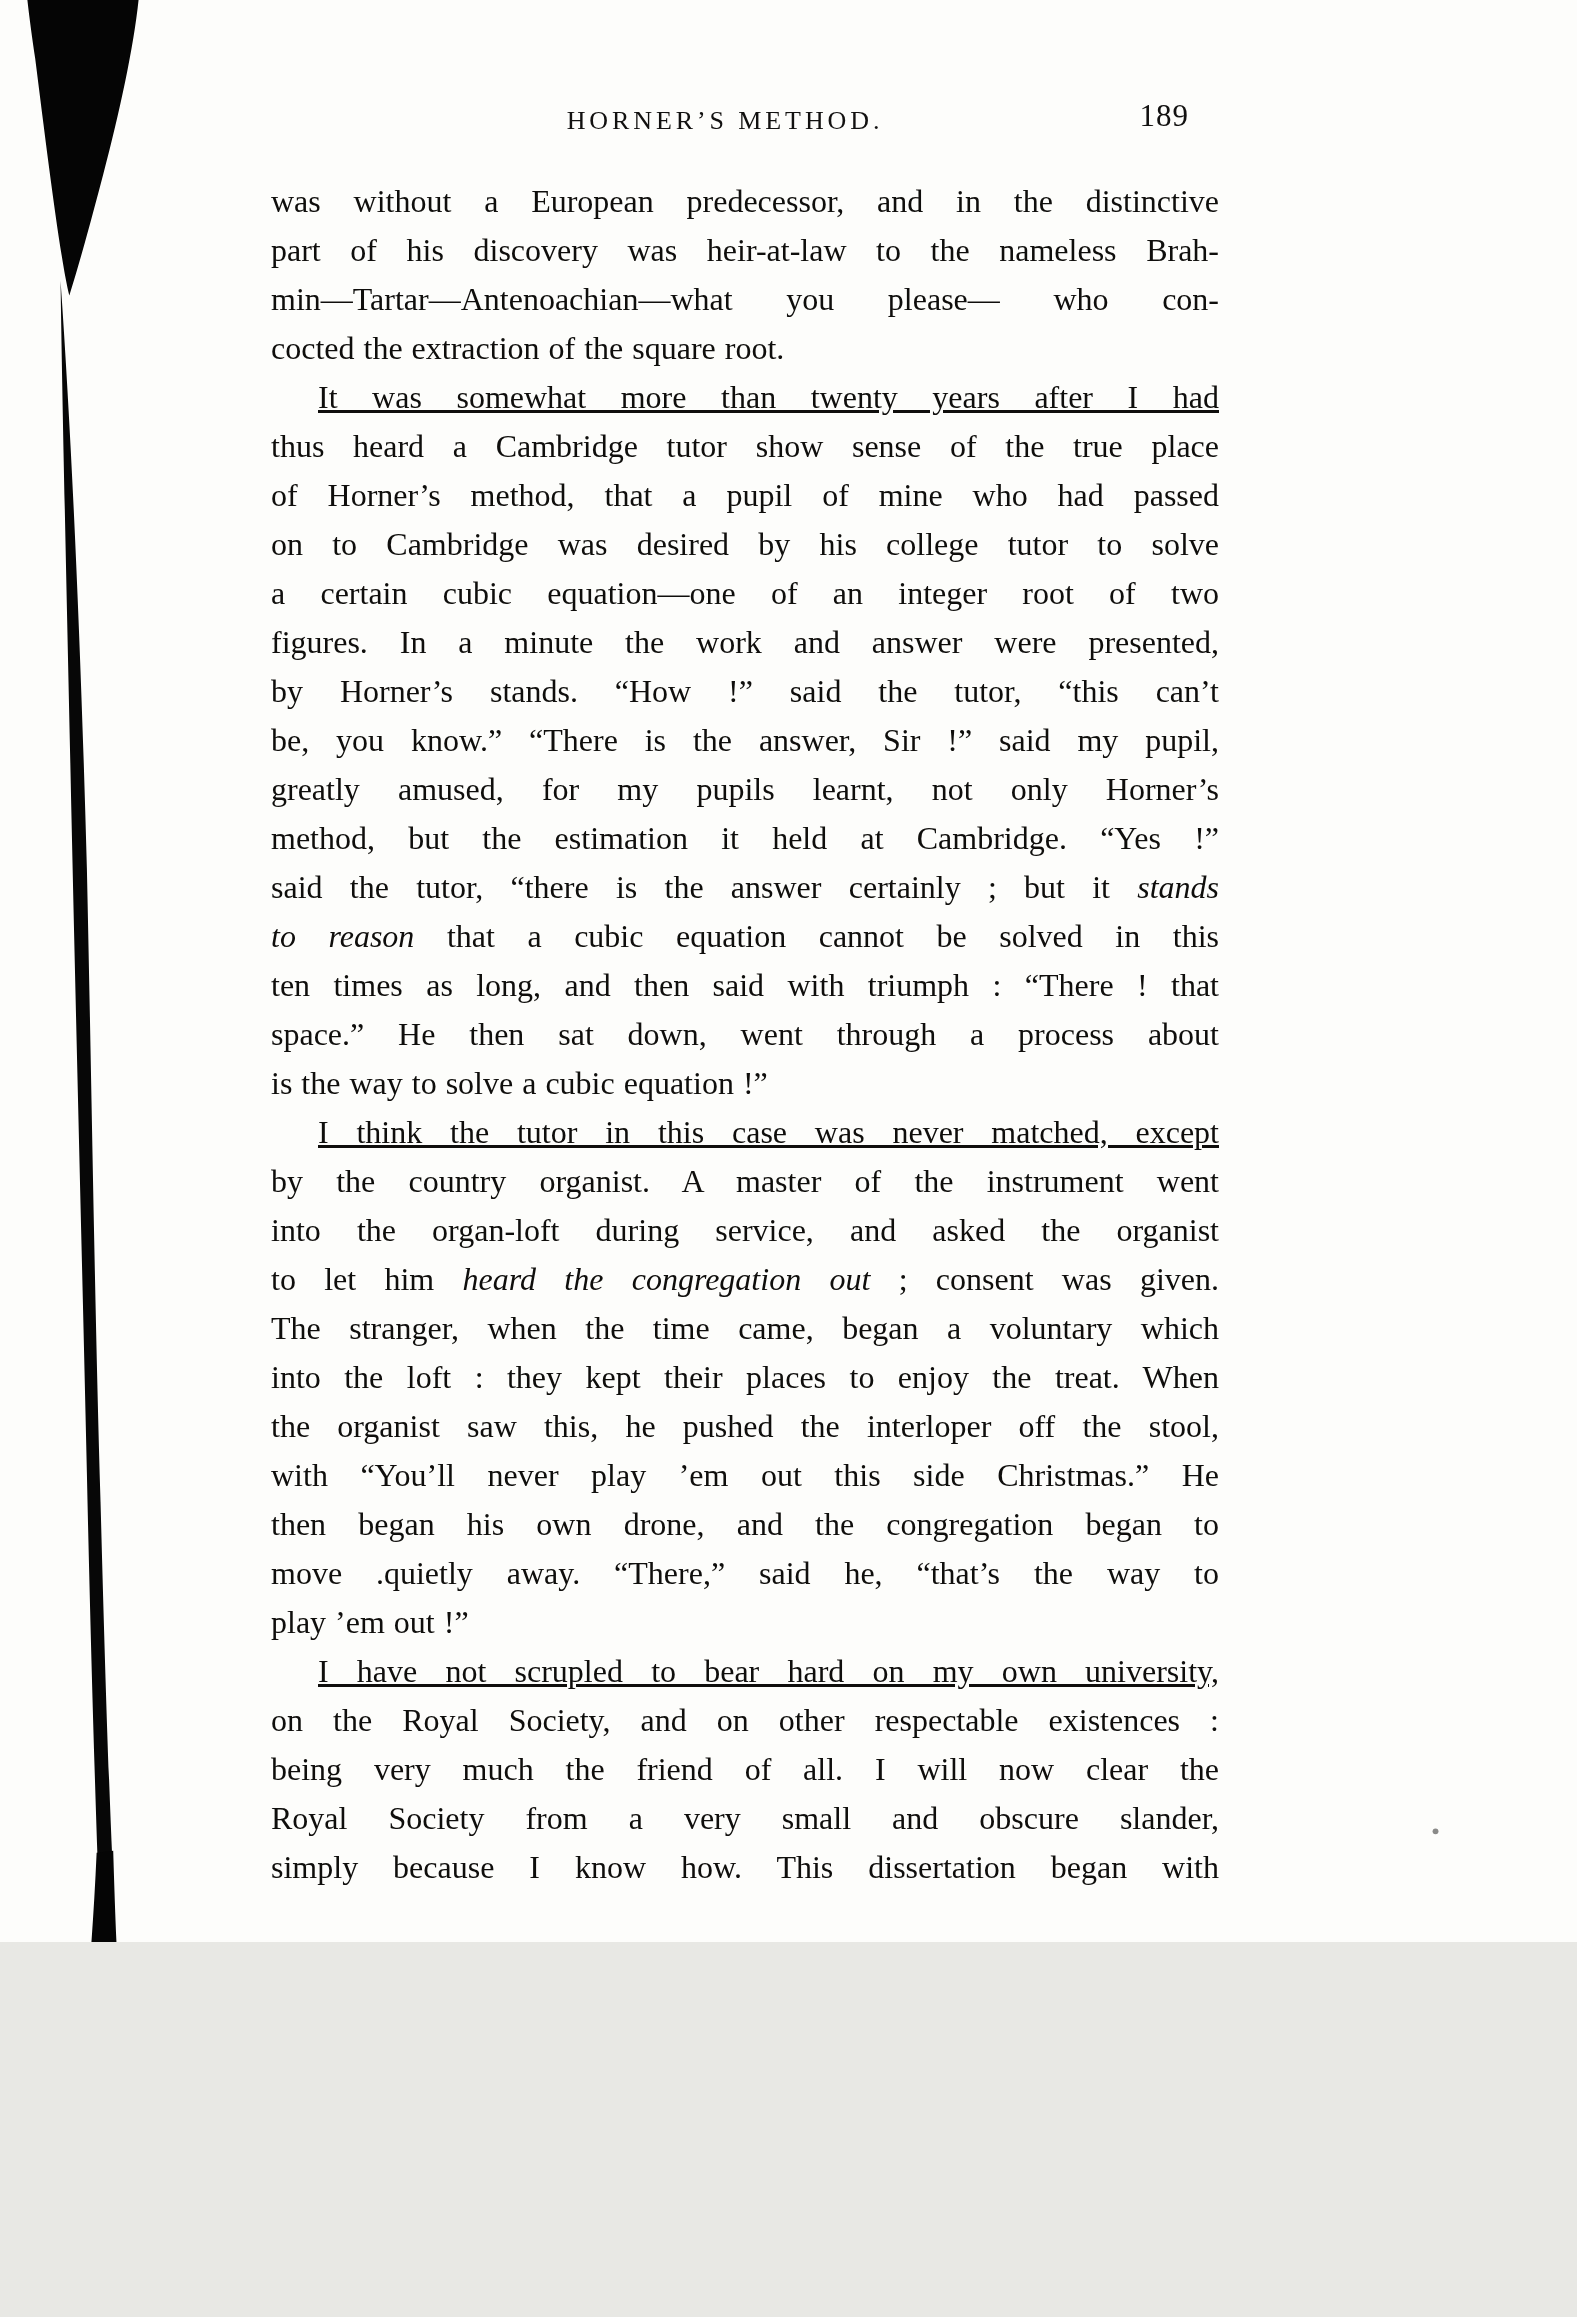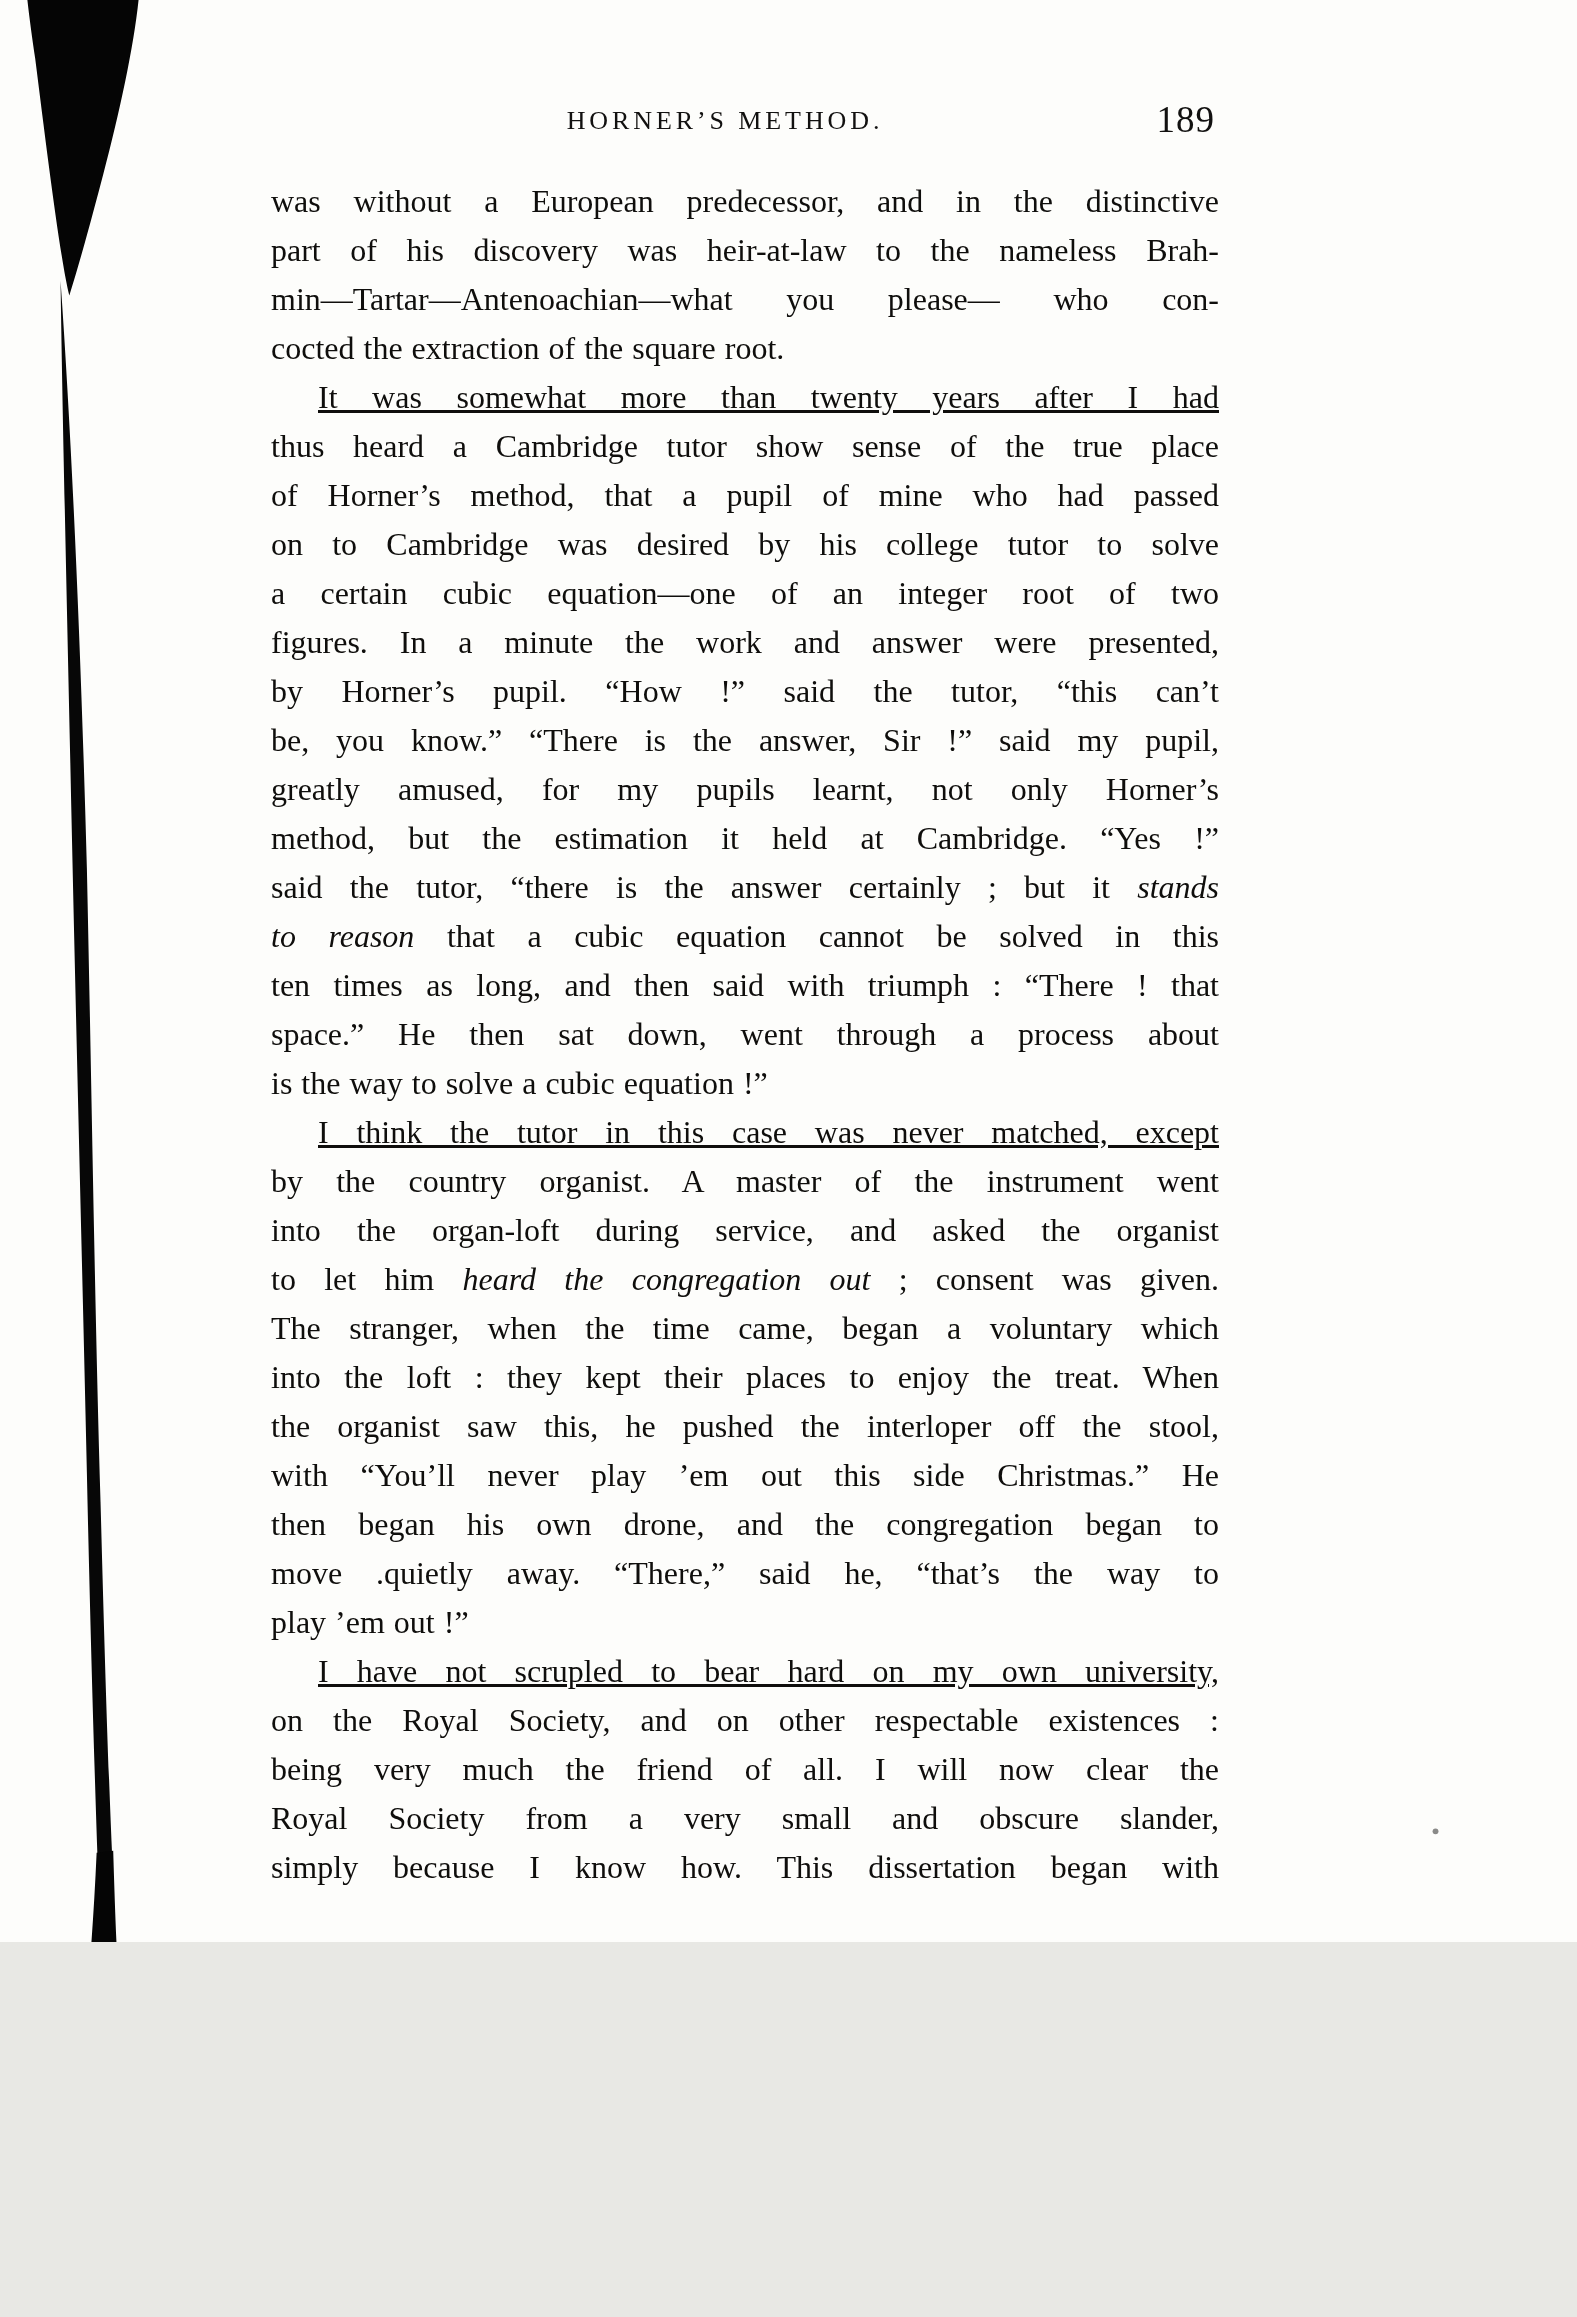--- a/index.html
+++ b/index.html
@@ -33,23 +33,23 @@
     position: absolute;
     left: 0; right: 0;
     text-align: center;
     font-size: 26px;
     letter-spacing: 3.9px;
     top: 7.8px;
     color: #121110;
   }
   .page-number {
     position: absolute;
-    right: 4px;
+    right: 30px;
     top: 0;
-    font-size: 37px;
+    font-size: 31px;
     letter-spacing: 1px;
     color: #121110;
   }
   .text-block {
     position: absolute;
     left: 231px;
     top: 177px;
     width: 988px;
   }
   .line {
@@ -96,21 +96,21 @@
       <div class="line"><span>was without a European predecessor, and in the distinctive</span></div>
       <div class="line"><span>part of his discovery was heir-at-law to the nameless Brah-</span></div>
       <div class="line"><span>min—Tartar—Antenoachian—what you please— who con-</span></div>
       <div class="line last"><span>cocted the extraction of the square root.</span></div>
       <div class="line indent"><span>It was somewhat more than twenty years after I had</span></div>
       <div class="line"><span>thus heard a Cambridge tutor show sense of the true place</span></div>
       <div class="line"><span>of Horner’s method, that a pupil of mine who had passed</span></div>
       <div class="line"><span>on to Cambridge was desired by his college tutor to solve</span></div>
       <div class="line"><span>a certain cubic equation—one of an integer root of two</span></div>
       <div class="line"><span>figures.  In a minute the work and answer were presented,</span></div>
-      <div class="line"><span>by Horner’s pupil.  “How !” said the tutor, “this can’t</span></div>
+      <div class="line"><span>by Horner’s stands.  “How !” said the tutor, “this can’t</span></div>
       <div class="line"><span>be, you know.”  “There is the answer, Sir !” said my pupil,</span></div>
       <div class="line"><span>greatly amused, for my pupils learnt, not only Horner’s</span></div>
       <div class="line"><span>method, but the estimation it held at Cambridge.  “Yes !”</span></div>
       <div class="line"><span>said the tutor, “there is the answer certainly ; but it </span><span class="it">stands</span></div>
       <div class="line"><span class="it">to reason</span><span> that a cubic equation cannot be solved in this</span></div>
       <div class="line"><span>ten times as long, and then said with triumph : “There ! that</span></div>
       <div class="line"><span>space.”  He then sat down, went through a process about</span></div>
       <div class="line last"><span>is the way to solve a cubic equation !”</span></div>
       <div class="line indent"><span>I think the tutor in this case was never matched, except</span></div>
       <div class="line"><span>by the country organist.  A master of the instrument went</span></div>

